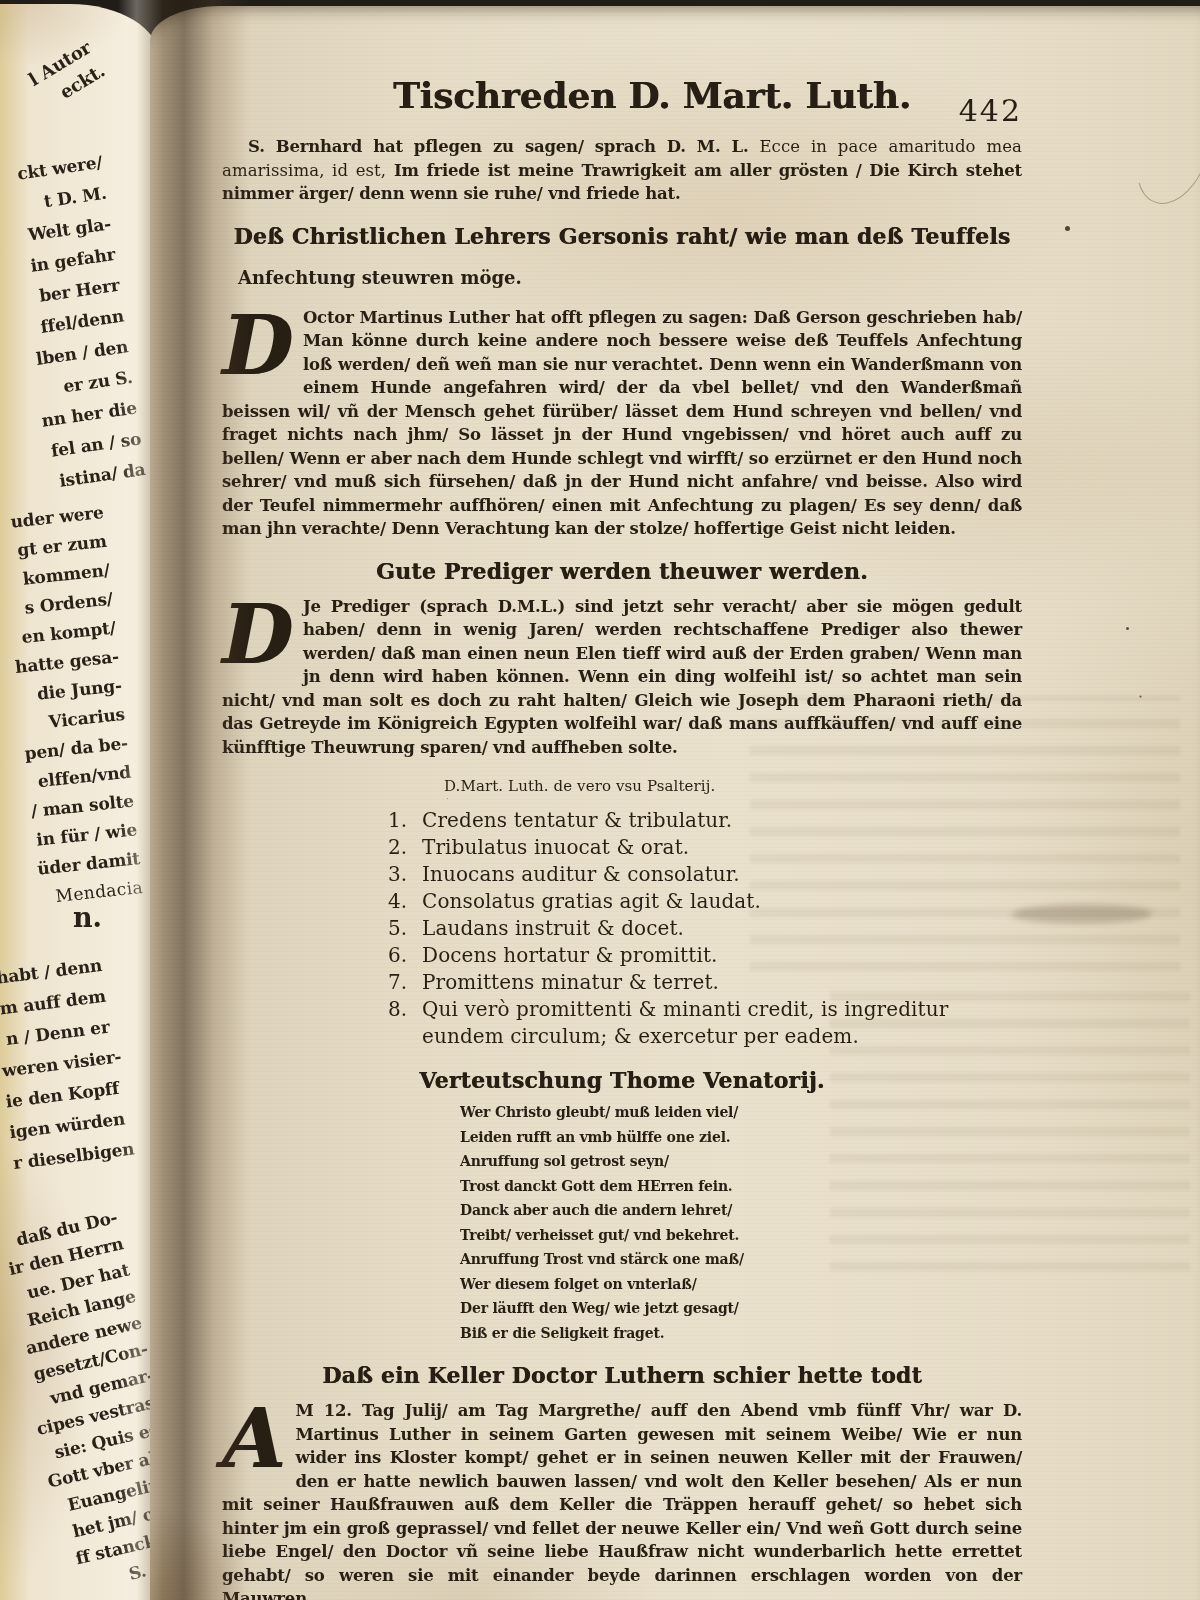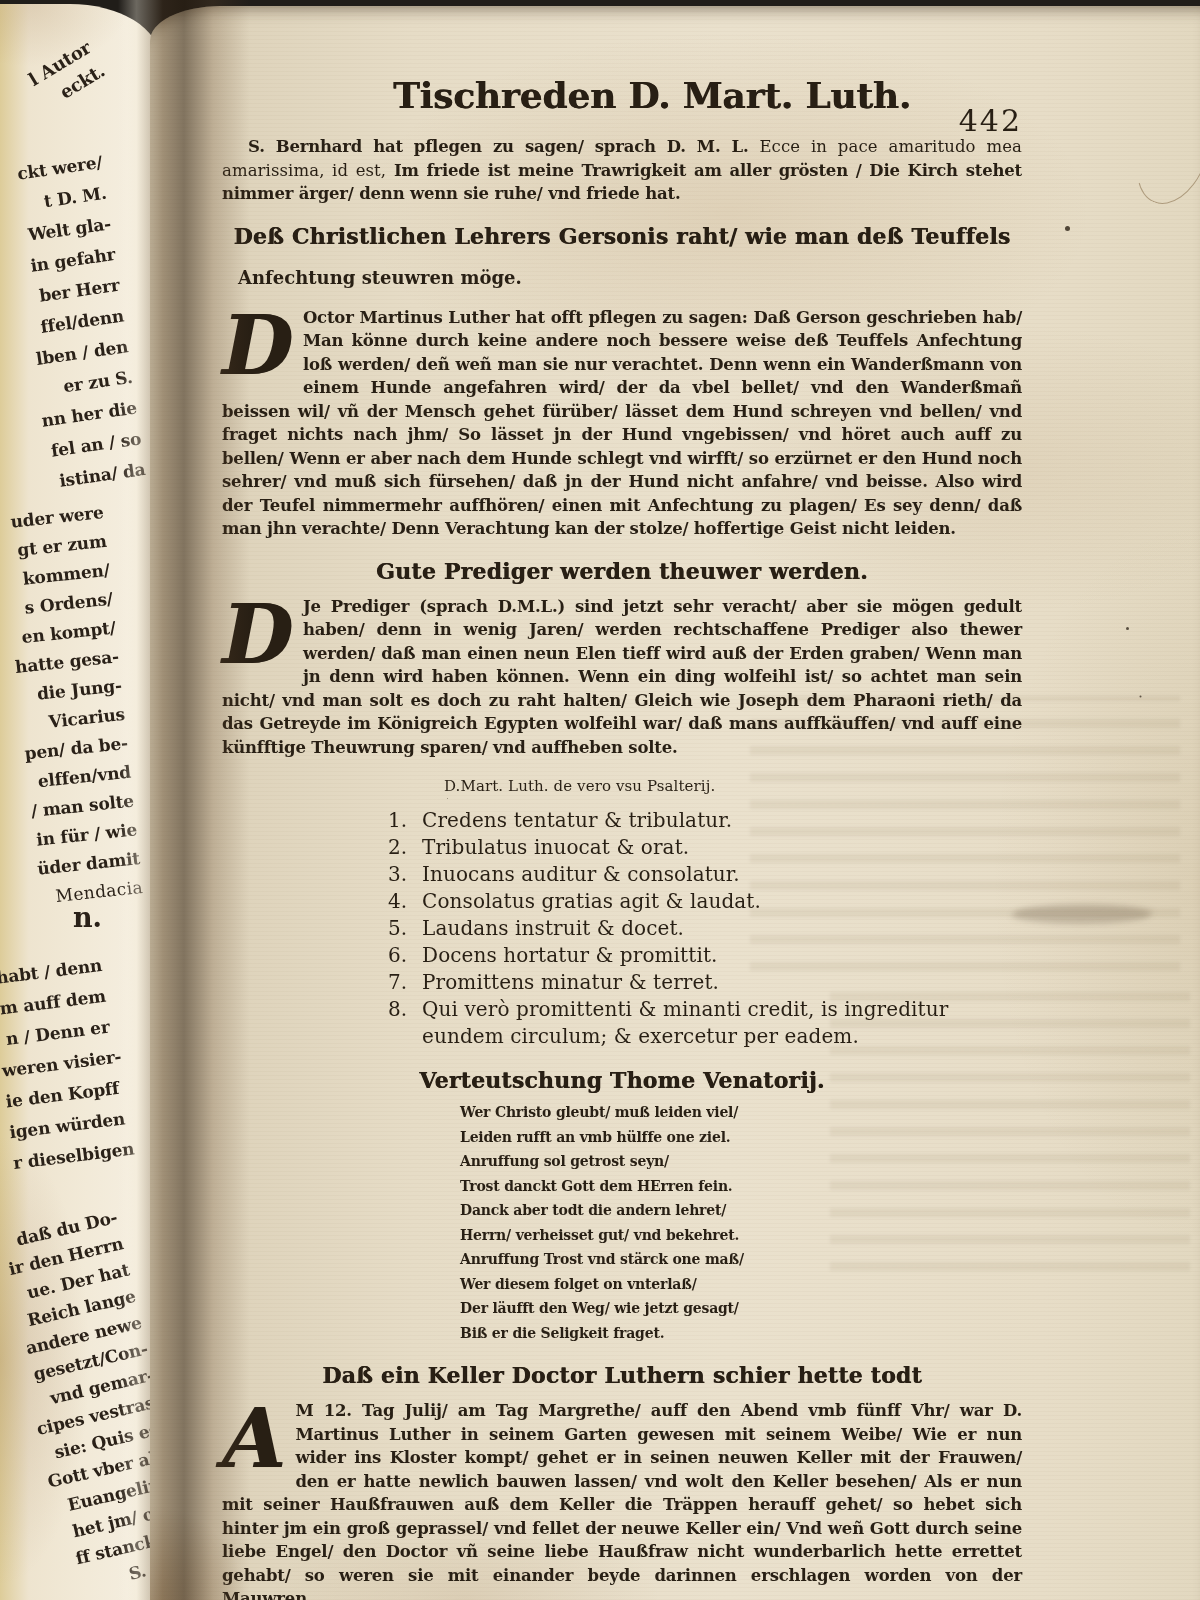--- a/index.html
+++ b/index.html
@@ -69,21 +69,21 @@
     border-radius:50%;border-left-color:transparent;border-top-color:transparent;transform:rotate(22deg);}
 
   
   .content{position:relative;z-index:4;box-sizing:border-box;height:100%;
     padding:67px 178px 0 72px;}
   .frak{font-weight:700;letter-spacing:-.2px;}
   .roman{font-weight:400;letter-spacing:.1px;}
   .page-header{position:relative;height:56px;}
   .title{font-size:36px;line-height:44px;text-align:center;transform:translateX(30px);
     text-shadow:.6px 0 0 currentColor;}
-  .pagenum{position:absolute;right:0;top:30px;font-size:30px;font-weight:400;letter-spacing:2px;}
+  .pagenum{position:absolute;right:0;top:20px;font-size:30px;font-weight:400;letter-spacing:2px;}
   .body-text{font-size:16.5px;line-height:23.5px;text-align:justify;margin:0;
     font-weight:700;letter-spacing:-.2px;}
   .intro{text-indent:26px;margin-top:6px;}
   .intro .roman{font-weight:400;}
   .head{font-size:22px;line-height:27px;text-align:center;font-weight:700;
     letter-spacing:.2px;margin:0;text-shadow:.5px 0 0 currentColor;}
   .subhead{font-size:18px;line-height:24px;font-weight:700;margin:16px;}
   .mt1{margin-top:17px;} .mt2{margin-top:10px;}
   .dropcap{float:left;font-size:82px;line-height:.8;font-style:italic;font-weight:700;
     margin:7px 10px 0 0;text-shadow:1px 0 0 currentColor;}
@@ -225,22 +225,22 @@
         </li>
         </ol>
 
       <h2 class="head mt1">Verteutschung Thome Venatorij.</h2>
 
       <div class="poem frak">
           <div class="poem-line">Wer Christo gleubt/ muß leiden viel/</div>
           <div class="poem-line">Leiden rufft an vmb hülffe one ziel.</div>
           <div class="poem-line">Anruffung sol getrost seyn/</div>
           <div class="poem-line">Trost danckt Gott dem HErren fein.</div>
-          <div class="poem-line">Danck aber todt die andern lehret/</div>
-          <div class="poem-line">Herrn/ verheisset gut/ vnd bekehret.</div>
+          <div class="poem-line">Danck aber auch die andern lehret/</div>
+          <div class="poem-line">Treibt/ verheisset gut/ vnd bekehret.</div>
           <div class="poem-line">Anruffung Trost vnd stärck one maß/</div>
           <div class="poem-line">Wer diesem folget on vnterlaß/</div>
           <div class="poem-line">Der läufft den Weg/ wie jetzt gesagt/</div>
           <div class="poem-line">Biß er die Seligkeit fraget.</div>
         </div>
 
       <h2 class="head mt1">Daß ein Keller Doctor Luthern schier hette todt</h2>
 
       <p class="body-text mt2"><span class="dropcap">A</span><span>M 12. Tag Julij/ am Tag Margrethe/ auff den Abend vmb fünff Vhr/ war D. Martinus Luther in seinem Garten gewesen mit seinem Weibe/ Wie er nun wider ins Kloster kompt/ gehet er in seinen neuwen Keller mit der Frauwen/ den er hatte newlich bauwen lassen/ vnd wolt den Keller besehen/ Als er nun mit seiner Haußfrauwen auß dem Keller die Träppen herauff gehet/ so hebet sich hinter jm ein groß geprassel/ vnd fellet der neuwe Keller ein/ Vnd weñ Gott durch seine liebe Engel/ den Doctor vñ seine liebe Haußfraw nicht wunderbarlich hette errettet gehabt/ so weren sie mit einander beyde darinnen erschlagen worden von der Mauwren.</span></p>
 

